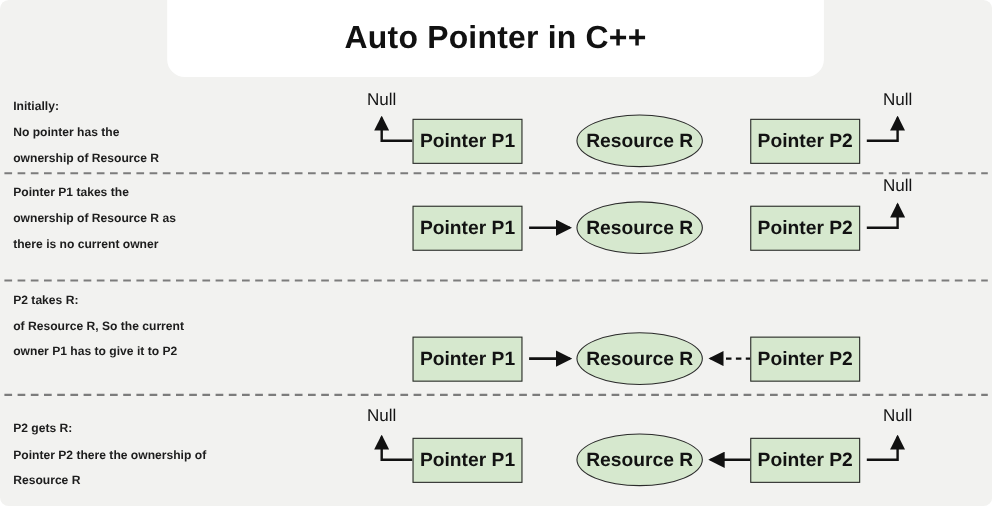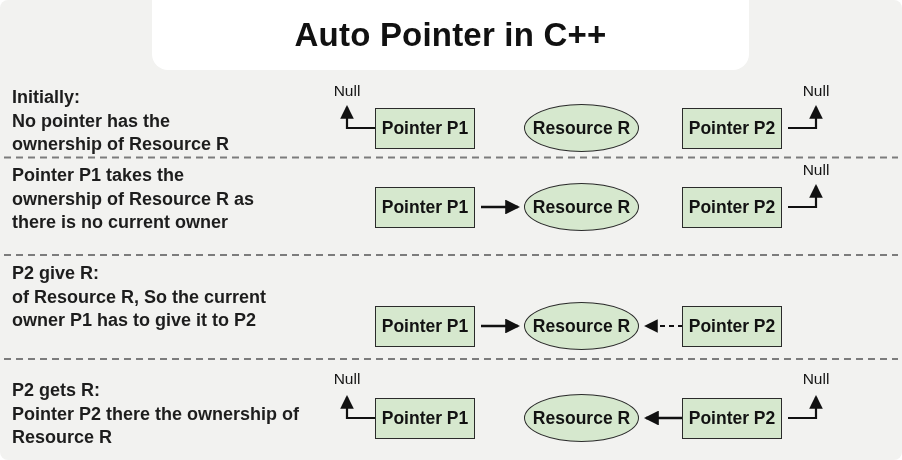--- a/index.html
+++ b/index.html
@@ -12,25 +12,25 @@
     font-family:"Liberation Sans","DejaVu Sans",sans-serif;
     color:#1d1d1d;
   }
   .title-panel{
     position:absolute;left:152px;top:-16px;width:597px;height:86px;
     background:#ffffff;border-radius:16px;
     display:flex;align-items:center;justify-content:center;
     padding-top:16px;box-sizing:border-box;
   }
   .title-text{
-    font-size:33px;font-weight:700;color:#111111;letter-spacing:0.2px;
+    font-size:29px;font-weight:700;color:#111111;letter-spacing:0.2px;
   }
   .row-text{
     position:absolute;left:12px;width:340px;
-    font-size:18px;font-weight:700;line-height:23.5px;color:#1d1d1d;
+    font-size:11px;font-weight:700;line-height:23.5px;color:#1d1d1d;
   }
   .rt1{top:86px;}
   .rt2{top:164px;}
   .rt3{top:262px;}
   .rt4{top:379px;}
   .node-box{
     position:absolute;width:100px;height:41px;box-sizing:border-box;
     background:#d6e8ce;border:1.6px solid #2b2b2b;
     display:flex;align-items:center;justify-content:center;
     font-size:17.5px;font-weight:700;color:#121212;
@@ -96,21 +96,21 @@
     <div>Pointer P1 takes the</div>
     <div>ownership of Resource R as</div>
     <div>there is no current owner</div>
   </div>
   <div class="null-label" style="left:790px;top:161px">Null</div>
   <div class="node-box" style="left:375px;top:187px">Pointer P1</div>
   <div class="node-ellipse" style="left:524px;top:183px">Resource R</div>
   <div class="node-box" style="left:682px;top:187px">Pointer P2</div>
 
   <div class="row-text rt3">
-    <div>P2 give R:</div>
+    <div>P2 takes R:</div>
     <div>of Resource R, So the current</div>
     <div>owner P1 has to give it to P2</div>
   </div>
   <div class="node-box" style="left:375px;top:306px">Pointer P1</div>
   <div class="node-ellipse" style="left:524px;top:302px">Resource R</div>
   <div class="node-box" style="left:682px;top:306px">Pointer P2</div>
 
   <div class="row-text rt4">
     <div>P2 gets R:</div>
     <div>Pointer P2 there the ownership of</div>

